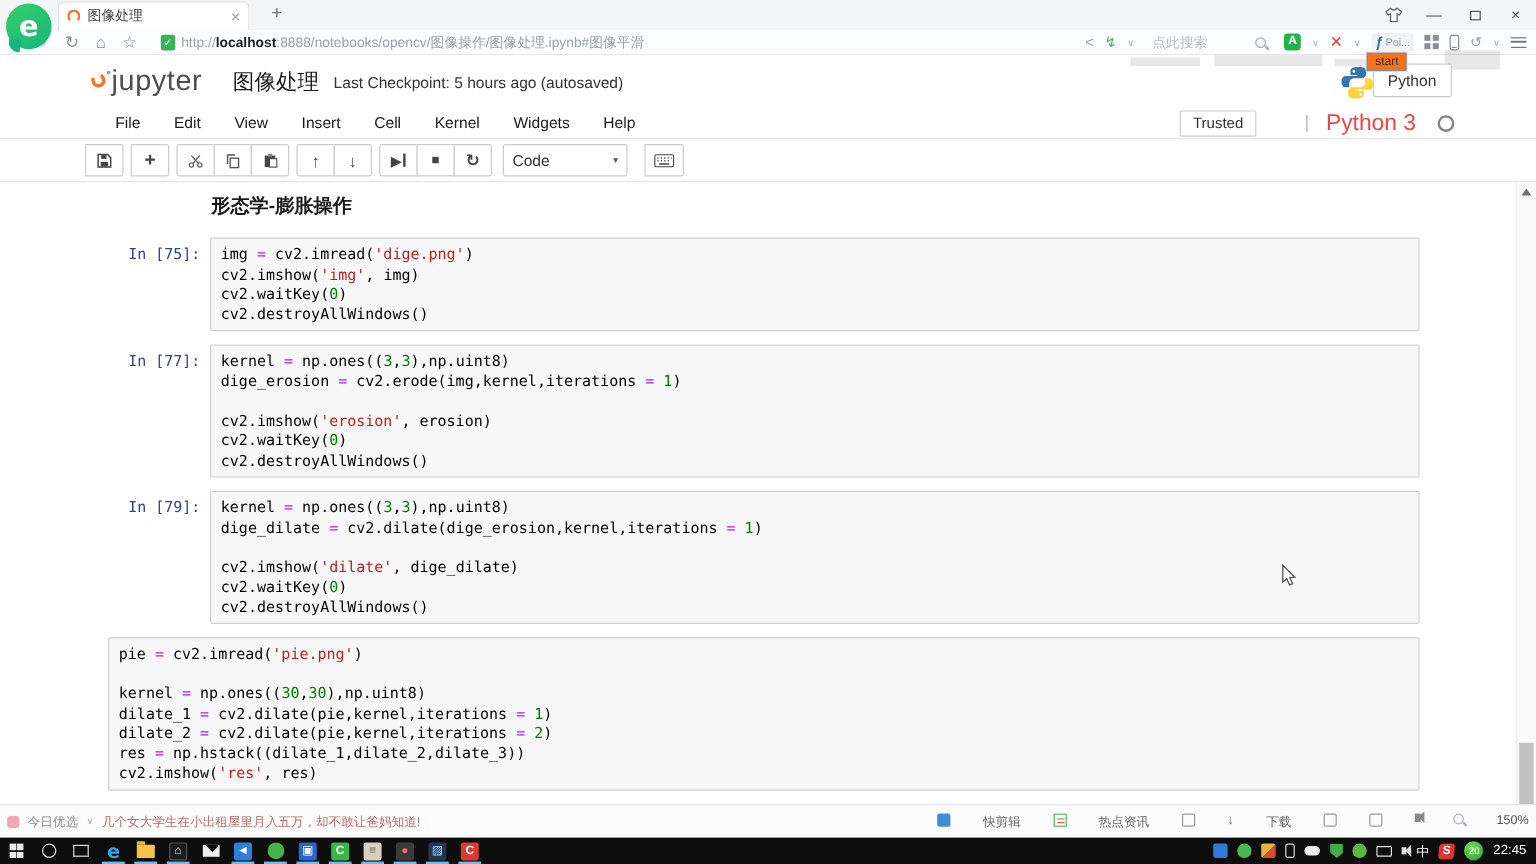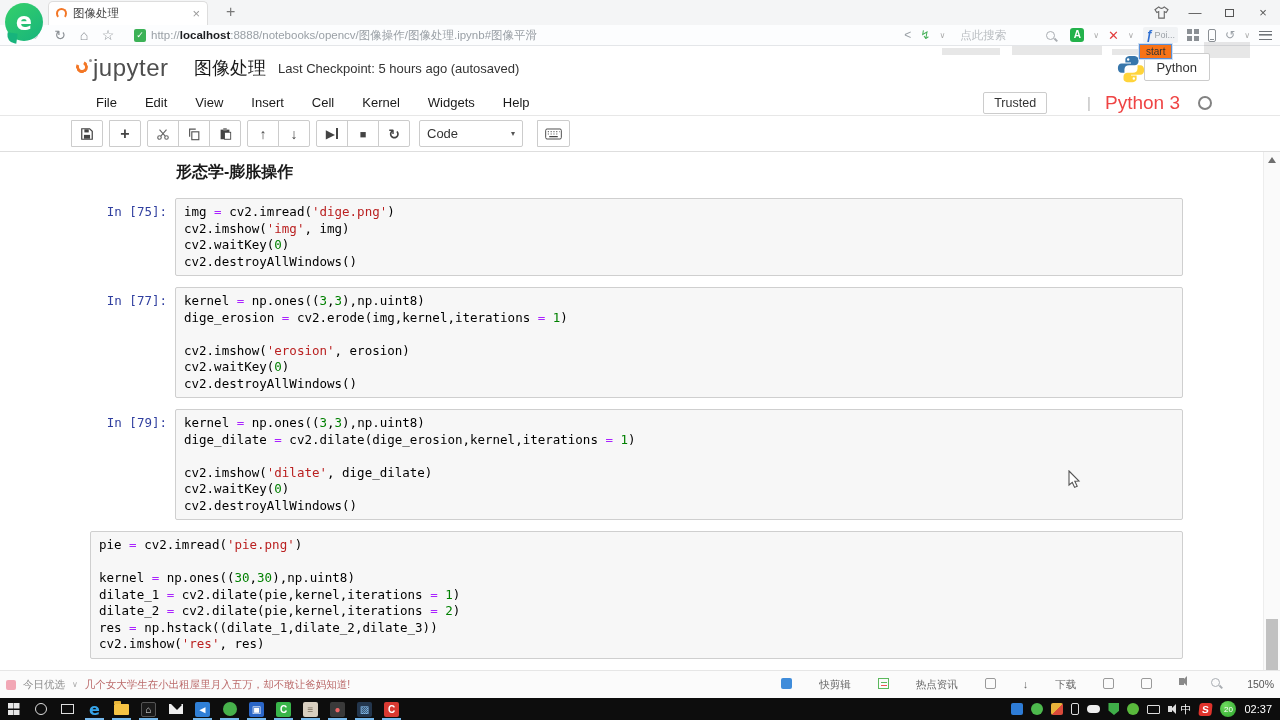--- a/index.html
+++ b/index.html
@@ -494,21 +494,21 @@
       <span class="tr-ic tr-cut"></span>
       <span class="tr-ic tr-phone"></span>
       <span class="tr-cloud"></span>
       <span class="tr-shield"></span>
       <span class="tr-ic tr-dia"></span>
       <span class="tr-ic tr-disp"></span>
       <span class="tr-spk"></span>
       <span class="ime">中</span>
       <span class="sogou">S</span>
       <span class="accball">20</span>
-      <span class="clock">02:37</span>
+      <span class="clock">22:45</span>
     </div>
   </div>
 
   <span class="cursor">
     <svg width="14" height="20" viewBox="0 0 14 20">
         <path d="M1 1l10 10-4.2.3 2.4 5-2.6 1.1-2.3-5L1 15z" fill="#fff" stroke="#555" stroke-width="1.1"></path>
       </svg>
   </span>
 
 </div>

